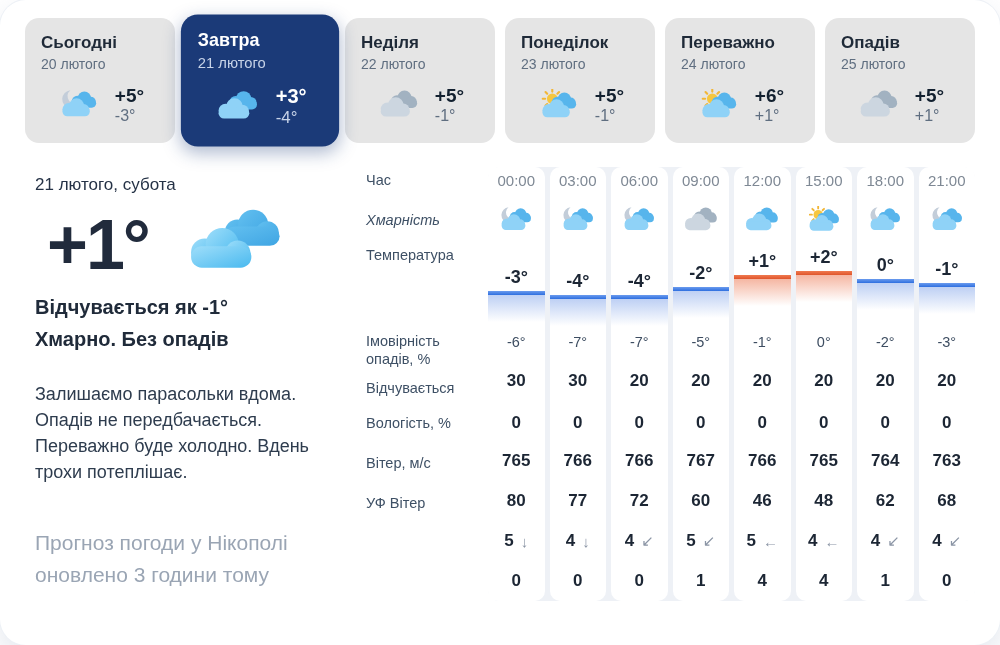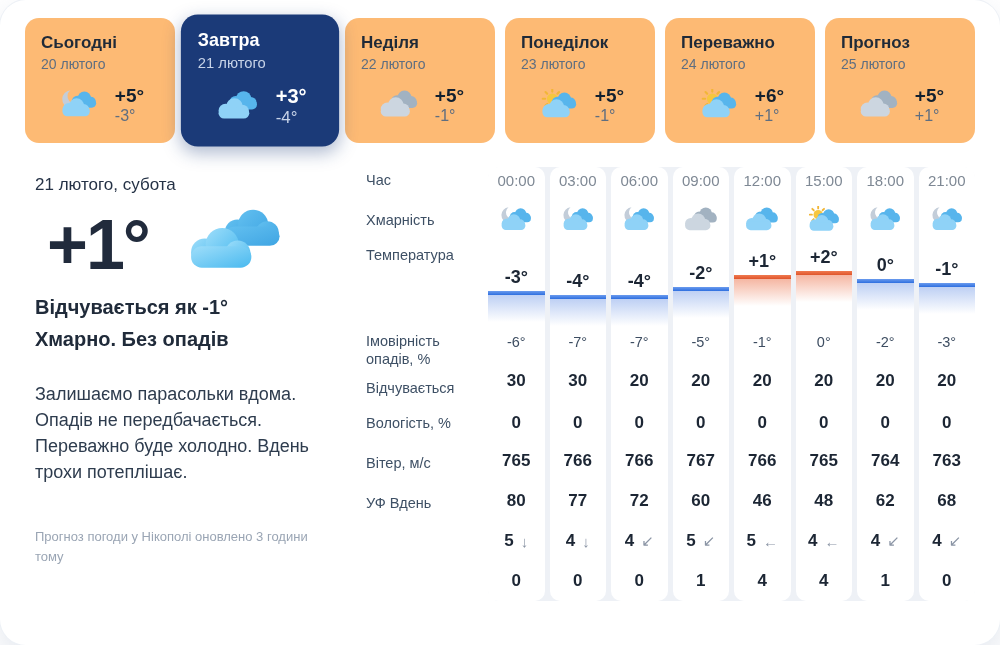--- a/index.html
+++ b/index.html
@@ -6,21 +6,21 @@
   html,body { background:#fff; font-family:"Liberation Sans", sans-serif; }
   .app {
     width:1000px; height:645px; background:#ffffff;
     border-radius:26px; overflow:hidden;
     box-shadow: 0 0 0 1px #edf1f6, 0 14px 34px rgba(150,165,190,.28);
     padding:18px 25px 0 25px; position:relative;
   }
   
   .days { display:grid; grid-template-columns:repeat(6,1fr); gap:10px; height:125px; }
   .day-card {
-    background:#fdba74; border-radius:14px; padding:15px 16px 12px 16px;
+    background:#e5e5e5; border-radius:14px; padding:15px 16px 12px 16px;
     cursor:pointer; position:relative;
   }
   .day-card.selected {
     background:#1b3a78; transform:scale(1.055); border-radius:16px; z-index:2;
     box-shadow:0 6px 16px rgba(27,58,120,.35);
   }
   .day-title { font-size:17px; font-weight:700; color:#1f2a38; }
   .day-date  { font-size:14px; color:#5f6e80; margin-top:3px; }
   .selected .day-title { color:#ffffff; }
   .selected .day-date  { color:#c7d3e8; }
@@ -33,33 +33,33 @@
 
   
   .main { display:flex; margin-top:24px; }
   .left { width:335px; padding:8px 6px 0 10px; flex:none; }
   .date-label { font-size:17px; color:#253246; }
   .hero { display:flex; align-items:center; gap:36px; margin:10px 0 6px 12px; }
   .hero-temp { font-size:70px; font-weight:700; color:#212b3c; letter-spacing:-2px; }
   .hero-icon svg { width:100px; height:76px; display:block; }
   .feels-like, .condition { font-size:20px; font-weight:700; color:#202b3a; line-height:1.6; }
   .summary { margin-top:26px; font-size:18px; font-weight:400; color:#2e3c4e; line-height:1.45; max-width:312px; }
-  .updated { margin-top:42px; font-size:13px; color:#9aa5b4; line-height:1.5; max-width:300px; }
+  .updated { margin-top:42px; font-size:21px; color:#9aa5b4; line-height:1.5; max-width:300px; }
 
   
   .table { flex:1; display:flex; margin-left:6px; }
   .labels-col { width:122px; flex:none; padding-top:0; }
   .lbl { display:flex; align-items:center; font-size:14.5px; color:#3e5065; line-height:1.22; }
   .hours {
     flex:1; display:grid; grid-template-columns:repeat(8,1fr); gap:5px;
     background:#eef1f6; border-radius:12px; padding:0;
   }
   .hour-col { background:#ffffff; border-radius:10px; overflow:hidden; display:flex; flex-direction:column; }
   .cell { display:flex; align-items:center; justify-content:center; }
-  .c-time  { height:27px; } .c-clouds{ height:53px; } .c-temp { height:80px; align-items:flex-start; }
+  .c-time  { height:27px; } .c-clouds{ height:53px;font-style:italic; } .c-temp { height:80px; align-items:flex-start; }
   .c-feels { height:30px; } .c-pprob { height:47px; } .c-pamt { height:37px; }
   .c-press { height:40px; } .c-hum   { height:40px; } .c-wind { height:40px; } .c-uv { height:40px; }
   .time-txt { font-size:15px; color:#7e8894; }
   .hour-icon svg { width:40px; height:29px; display:block; }
   .v-bold { font-size:17px; font-weight:700; color:#1c2634; }
   .v-feels { font-size:14.5px; color:#3d4d61; }
   .wind-cell { gap:7px; }
   .wind-arrow { color:#8b95a5; font-size:15px; font-weight:400; }
   
   .temp-inner { width:100%; display:flex; flex-direction:column; align-items:stretch; }
@@ -229,21 +229,21 @@
             </svg>
           </span>
       <span>
         <div class="day-hi">+6°</div>
         <div class="day-lo">+1°</div>
       </span>
     </div>
   </div>
 
   <div class="day-card">
-    <div class="day-title">Прогноз</div>
+    <div class="day-title">Опадів</div>
     <div class="day-date">25 лютого</div>
     <div class="day-bottom">
       <span class="day-icon">
             <svg viewBox="0 0 48 34">
               <g fill="#a2b2c1" transform="translate(13,1) scale(0.88)">
      <circle cx="10" cy="13" r="7"></circle>
                 <circle cx="19" cy="9" r="8.5"></circle>
      <circle cx="27" cy="13.5" r="6.5"></circle>
                 <rect x="3" y="10" width="31" height="11" rx="5.5"></rect>
               </g>
@@ -303,21 +303,21 @@
 
     <div class="table">
       <div class="labels-col">
         <div class="lbl c-time">Час</div>
         <div class="lbl c-clouds">Хмарність</div>
         <div class="lbl c-temp">Температура</div>
         <div class="lbl c-pprob">Імовірність опадів, %</div>
         <div class="lbl c-feels">Відчувається</div>
         <div class="lbl c-hum">Вологість, %</div>
         <div class="lbl c-wind">Вітер, м/с</div>
-        <div class="lbl c-uv">УФ Вдень</div>
+        <div class="lbl c-uv">УФ Вітер</div>
       </div>
       <div class="hours" id="hours-grid">
   <div class="hour-col">
     <div class="cell c-time time-txt">00:00</div>
     <div class="cell c-clouds hour-icon">
               <svg viewBox="0 0 48 34">
       <path d="M15 1 a9.5 9.5 0 1 0 10 12.5 a7.5 7.5 0 0 1 -10 -12.5 z" fill="#c3cdd9"></path>
       <g fill="#57b5ec" transform="translate(14,2) scale(0.82)">
      <circle cx="10" cy="13" r="7"></circle>
                   <circle cx="19" cy="9" r="8.5"></circle>

